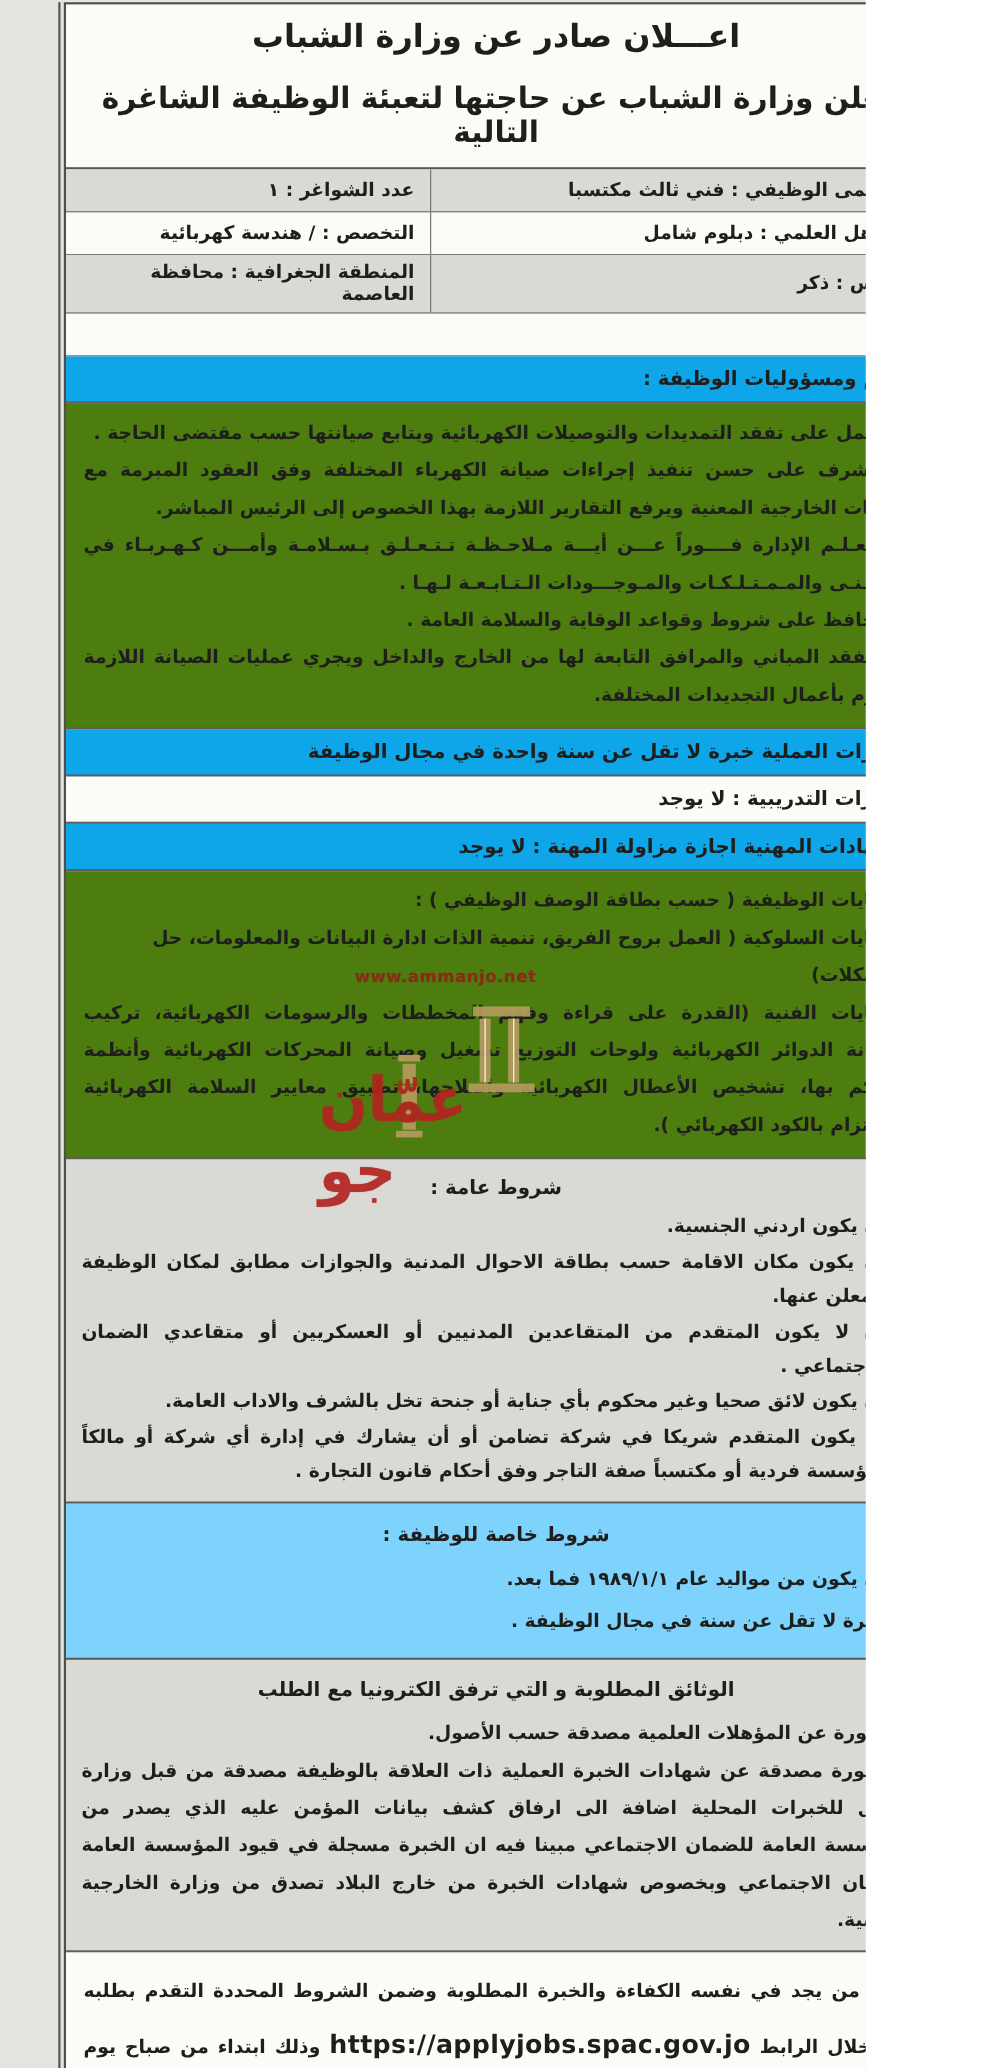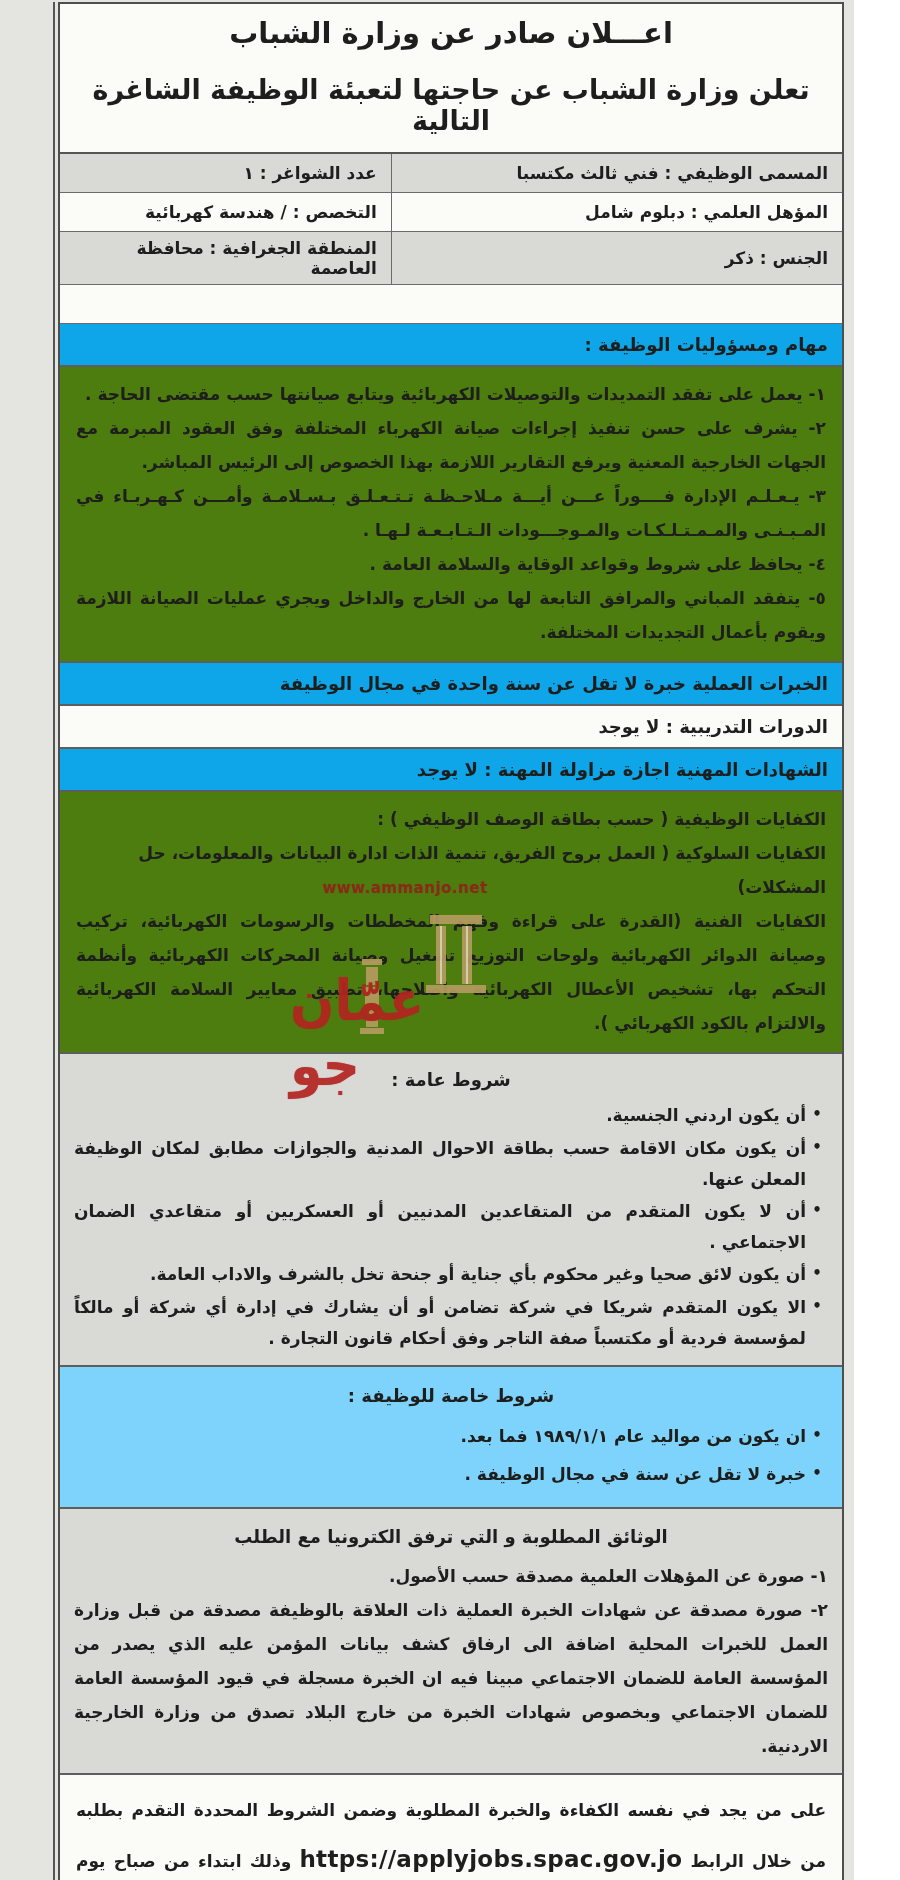--- a/index.html
+++ b/index.html
@@ -1,17 +1,17 @@
 <!DOCTYPE html>
 <html lang="ar"><head>
 <meta charset="utf-8">
 <style>
   html,body{margin:0;padding:0;}
   .page{
-    width:854px;height:1880px;position:relative;overflow:hidden;
+    width:787px;height:1880px;position:relative;overflow:hidden;
     background:#e4e4e1;
     font-family:"DejaVu Sans",sans-serif;
     font-weight:700;color:#1e1e1c;
   }
   .doc{
     position:absolute;left:58px;top:2px;width:782px;
     background:#fbfbf8;border:2px solid #4e4e4c;
     direction:rtl;
   }
   .doc::before{

